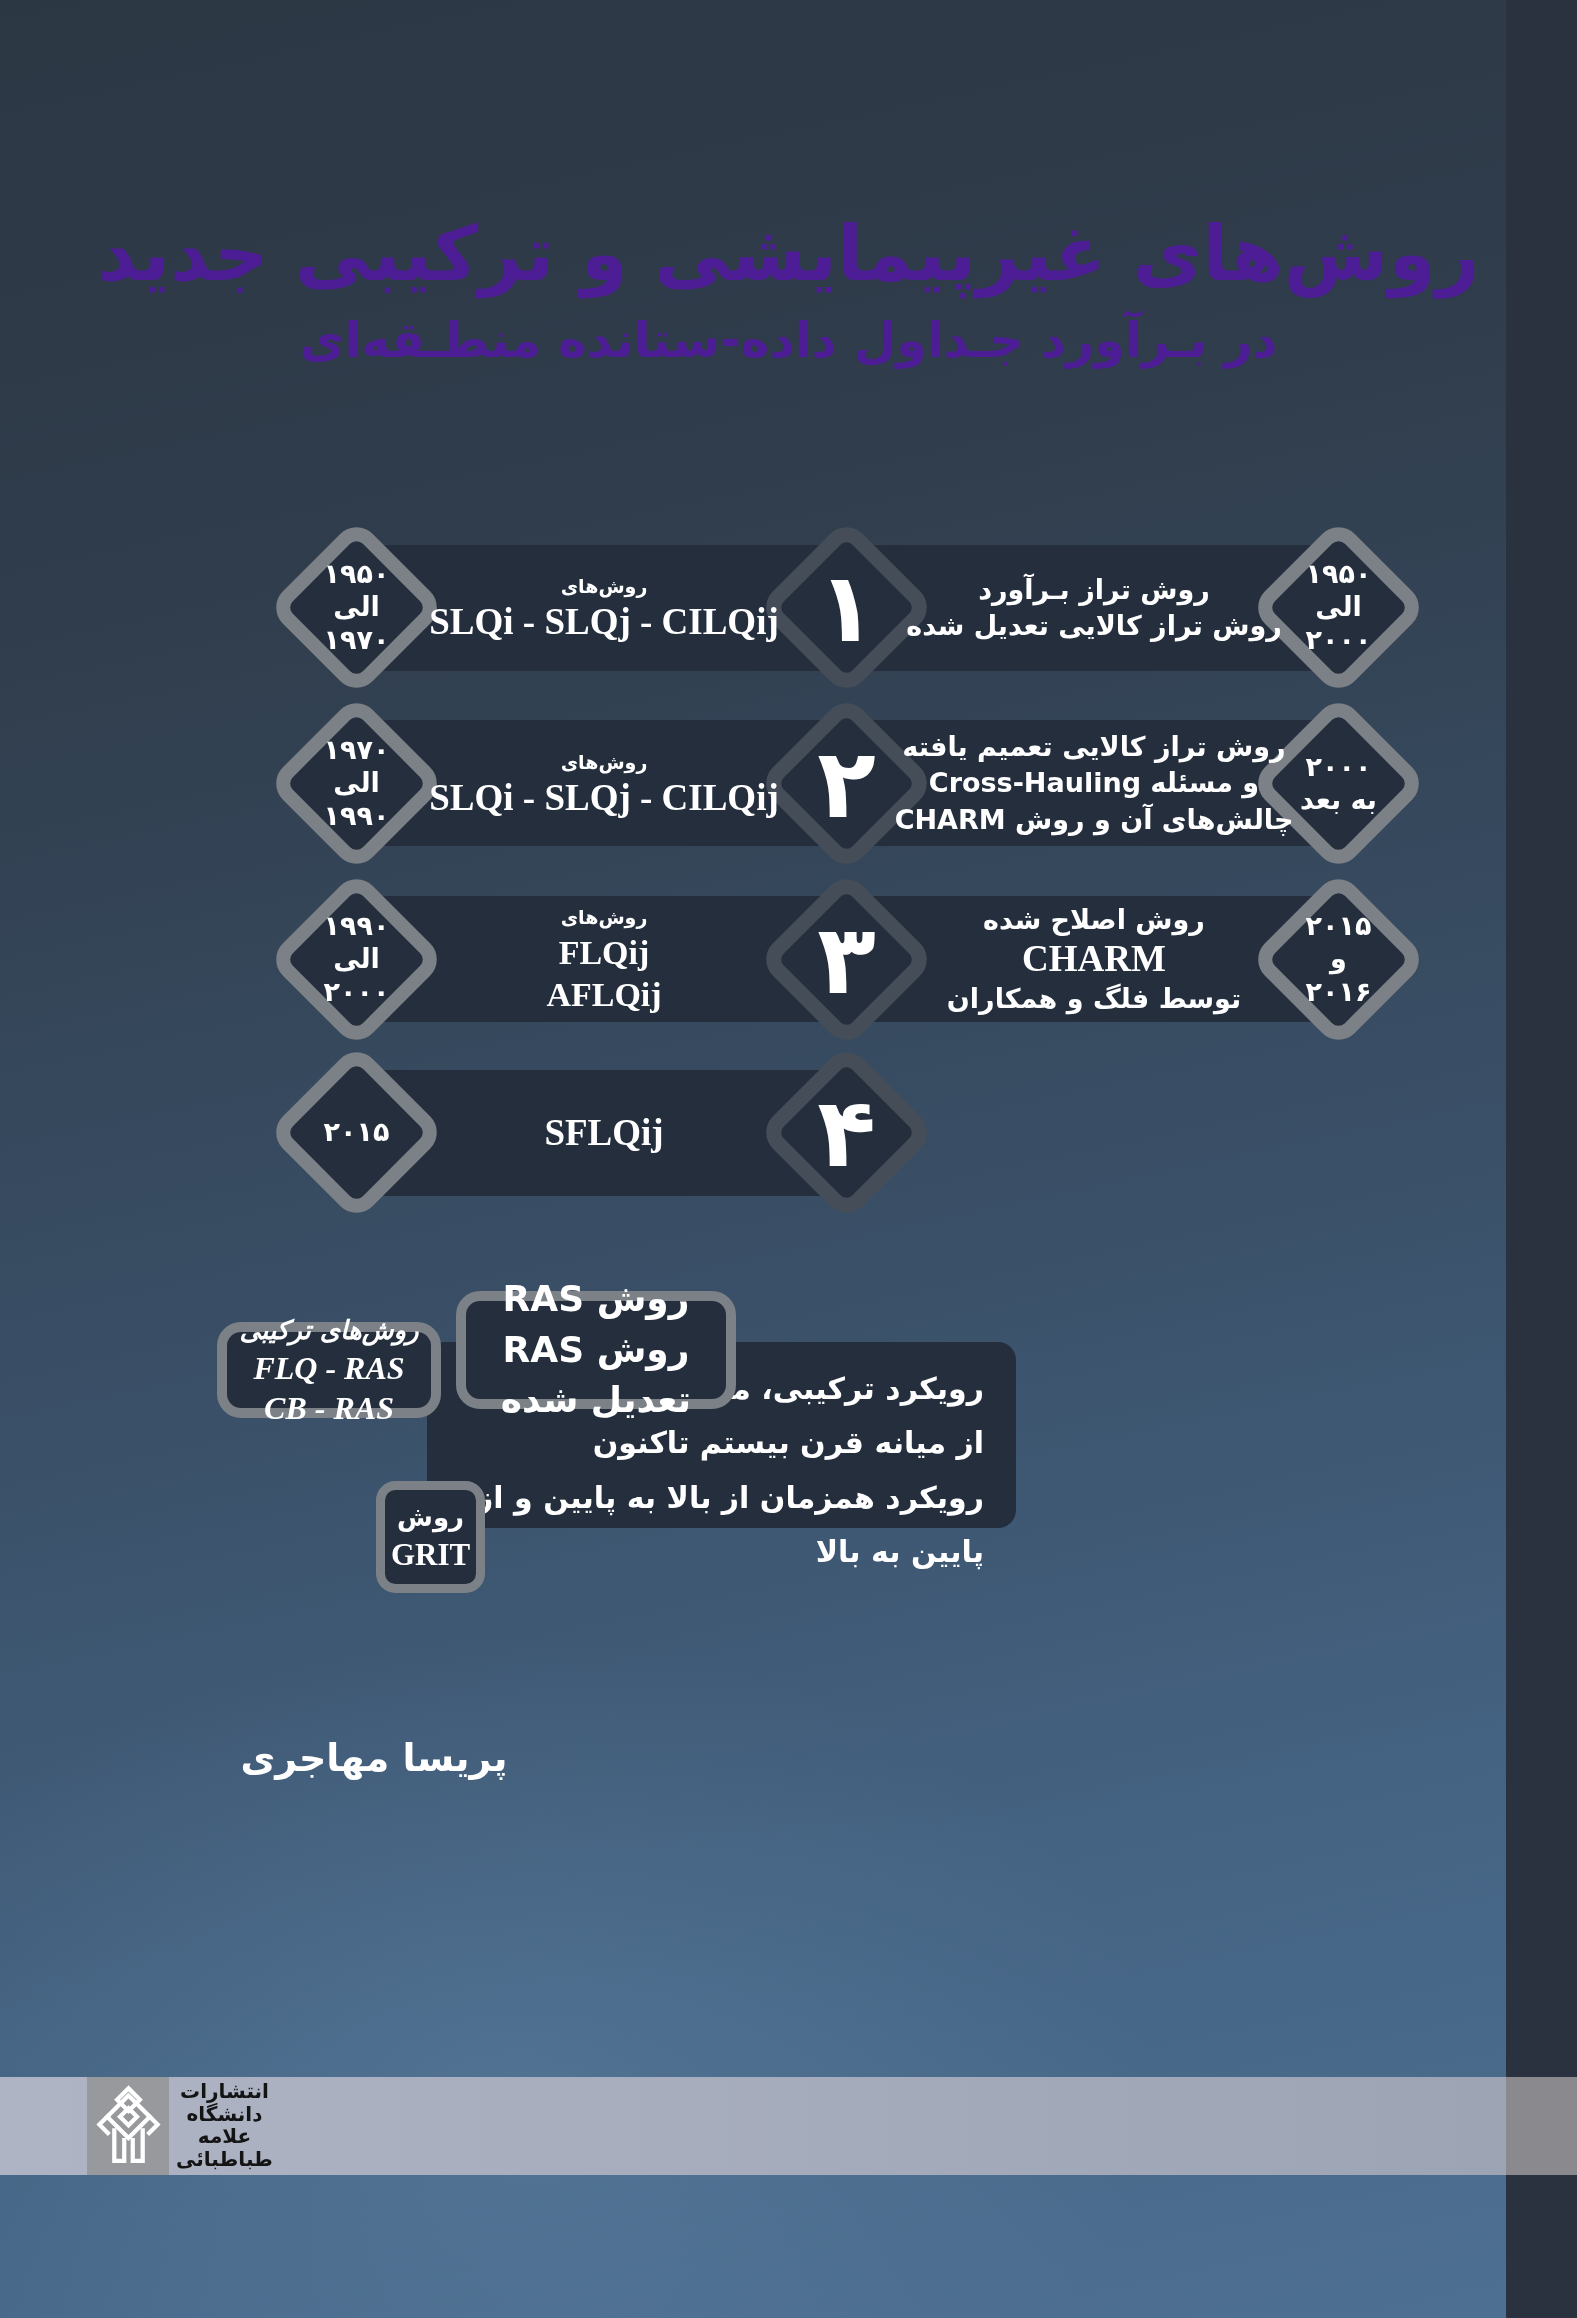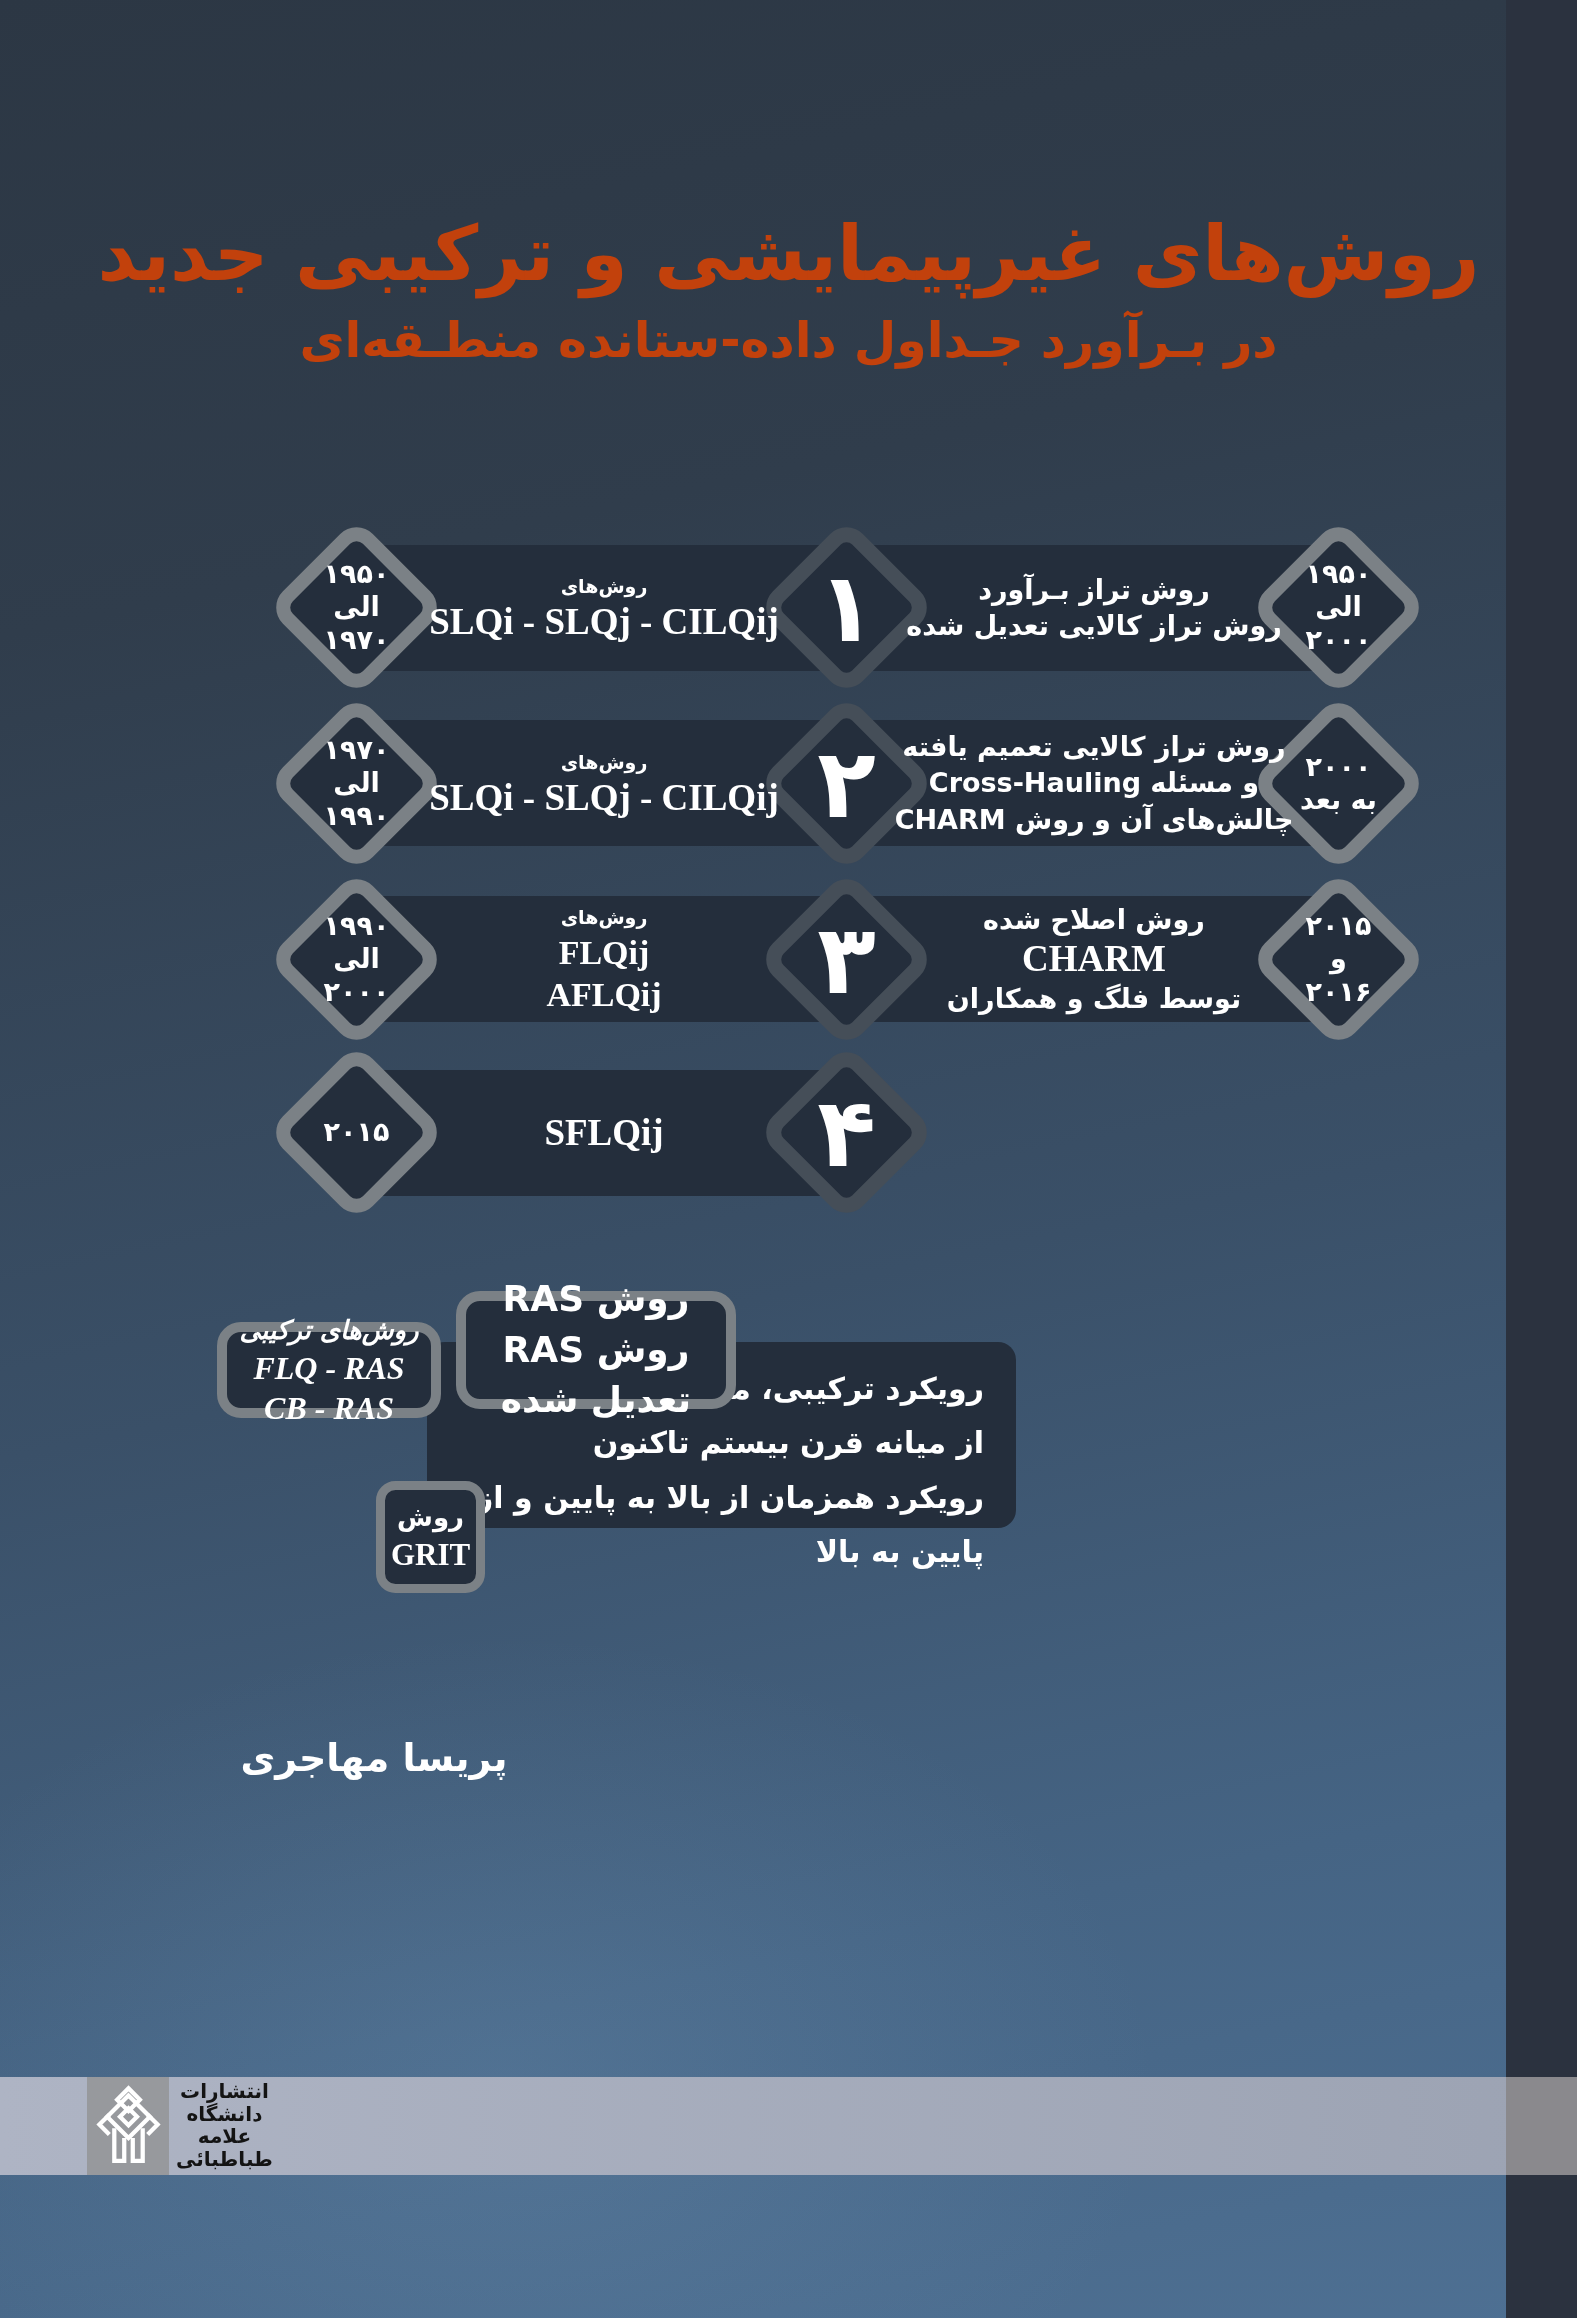--- a/index.html
+++ b/index.html
@@ -11,21 +11,21 @@
       linear-gradient(168deg,#2c3744 0%,#303d4c 24%,#3a5068 55%,#456484 80%,#4e7093 100%);
   }
   .abs{position:absolute;}
   
   .spine{right:0;top:0;width:71px;height:2319px;background:#2b323f;z-index:1;}
   .band{left:0;top:2077px;width:1577px;height:98px;background:linear-gradient(to right,#aeb4c4,#9ca3b3);z-index:2;}
   .band-shade{right:0;top:2077px;width:71px;height:98px;background:#8a898d;z-index:3;}
   .logo-square{left:87px;top:2077px;width:82px;height:98px;background:#97999d;z-index:4;display:flex;align-items:center;justify-content:center;}
   .publisher{left:172px;top:2080px;width:105px;z-index:4;color:#141414;font-weight:bold;font-size:20px;line-height:1.13;text-align:center;}
   
-  .title-wrap{left:0;top:212px;width:1577px;text-align:center;color:#c2410c;z-index:5;}
+  .title-wrap{left:0;top:212px;width:1577px;text-align:center;color:#4c1d95;z-index:5;}
   .title-1{font-size:76px;font-weight:bold;line-height:1.1;}
   .title-2{font-size:49px;font-weight:bold;margin-top:18px;line-height:1.1;}
   
   .bar{background:#242e3c;height:126px;z-index:3;}
   .diamond{width:127px;height:127px;box-sizing:border-box;background:#242e3c;
            transform:rotate(45deg);border-radius:23px;z-index:4;}
   .diamond.gray{border:14.6px solid #7b8186;}
   .diamond.dark{border:15.4px solid #454e58;}
   .diamond .inner{position:absolute;inset:-15.4px;transform:rotate(-45deg);
            display:flex;flex-direction:column;align-items:center;justify-content:center;

